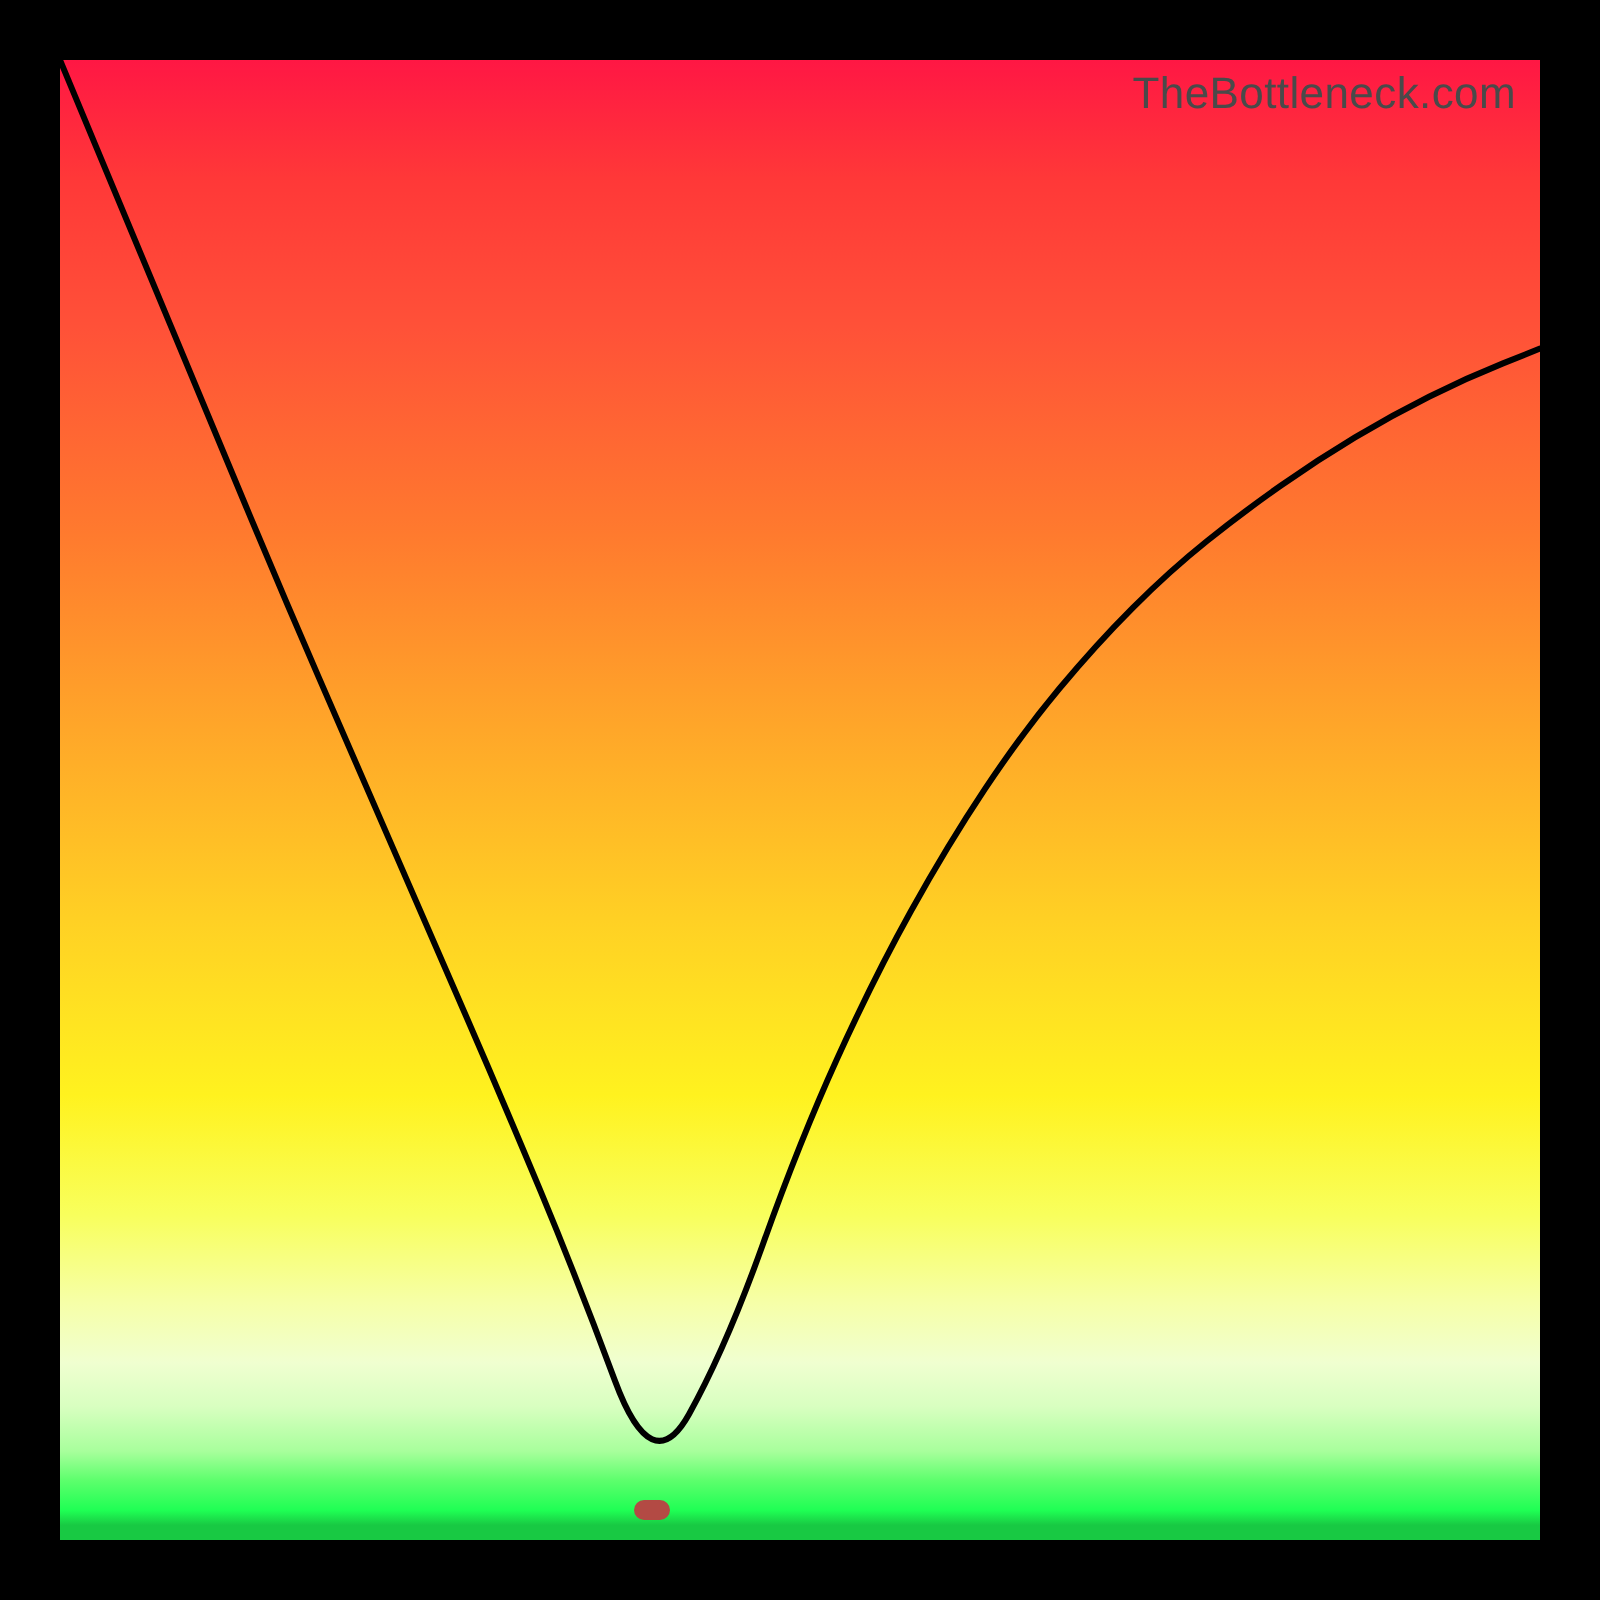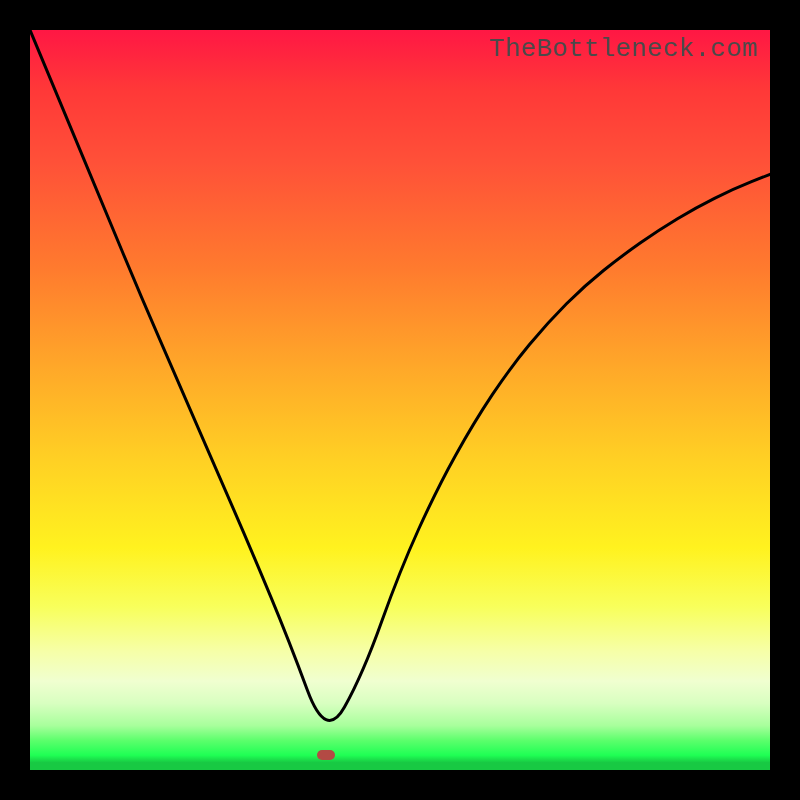--- a/index.html
+++ b/index.html
@@ -41,25 +41,24 @@
       #1fff54 98%,
       #18c943 99%,
       #18c943 100%
     );
   }
   .watermark {
     position: absolute;
     top: 4px;
     right: 12px;
     color: #4a4a4a;
-    font-size: 26px;
+    font-size: 22px;
     font-weight: 500;
     letter-spacing: 0.2px;
     z-index: 10;
-    font-family: Liberation Mono, monospace;
   }
   .curve-svg {
     position: absolute;
     left: 0;
     top: 0;
     width: 740px;
     height: 740px;
   }
   .curve-path {
     fill: none;

